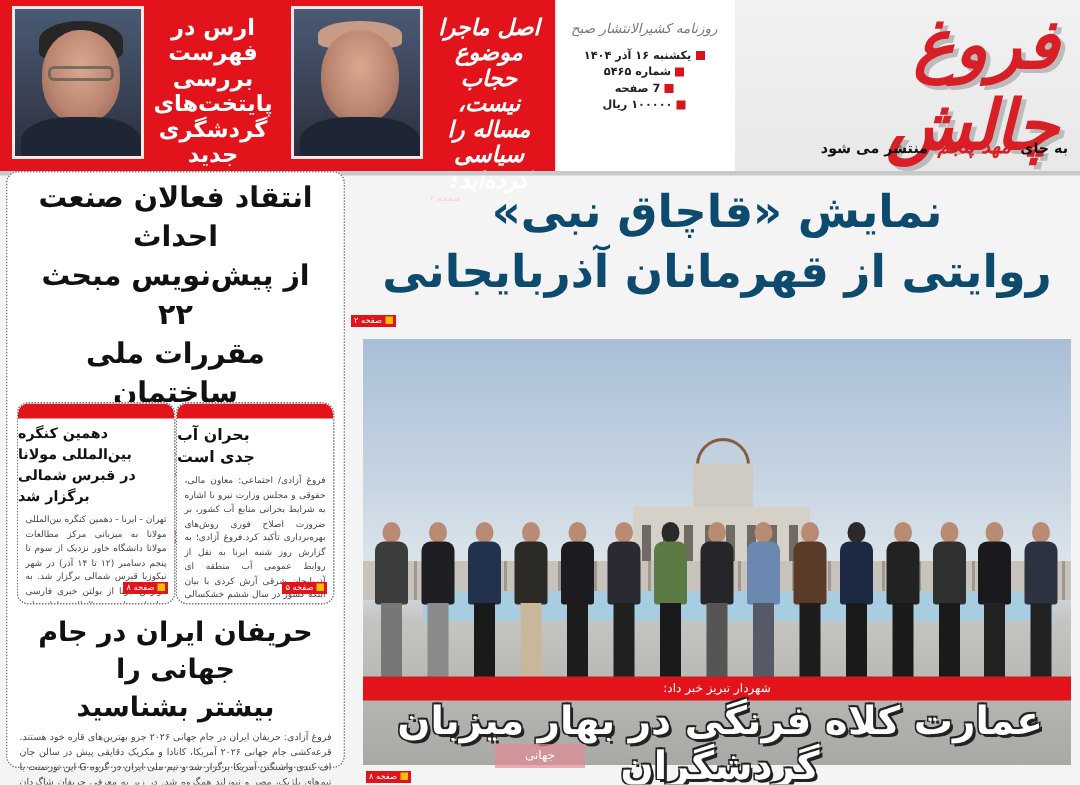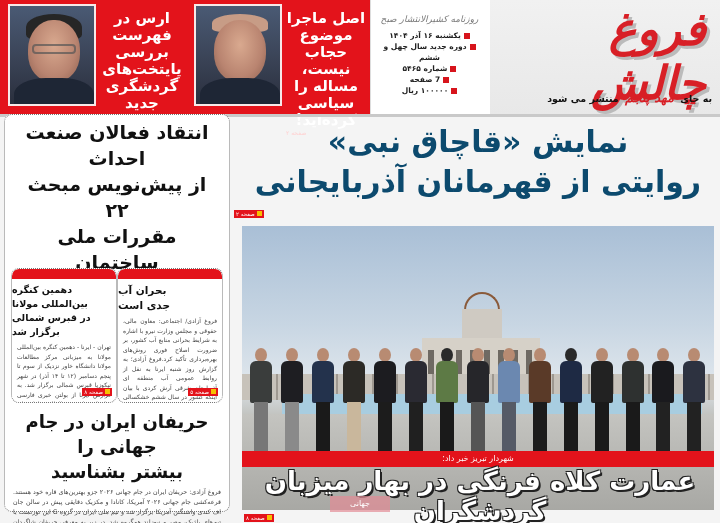--- a/index.html
+++ b/index.html
@@ -171,21 +171,21 @@
   .watermark {
     left: 330px; top: 496px; width: 60px; height: 16px; background: rgba(226,140,150,.7); color: #fff;
     font-size: 8px; text-align: center; line-height: 16px;
   }
 </style>
 </head>
 <body>
 
 <div class="abs header-red"></div>
 
-<div class="abs promo" style="left:194px; width:184px;">
+<div class="abs promo" style="left:194px; width:184px;font-style:italic;">
   <div class="photo">
     <div class="hair bald"></div>
     <div class="face"></div>
     <div class="suit"></div>
   </div>
   <div class="text">
     <div class="headline">اصل ماجرا
 موضوع
 حجاب نیست،
 مساله را سیاسی
@@ -208,21 +208,20 @@
 گردشگری جدید
 قرار می گیرد</div>
     <div class="page-ref">صفحه ۶</div>
   </div>
 </div>
 
 <div class="abs masthead-info">
   <div class="calligraphy">روزنامه کشیرالانتشار صبح</div>
   <ul>
     <li><span class="sq"></span><span>یکشنبه ۱۶ آذر ۱۴۰۴</span></li>
-    <li><span class="sq"></span><span>دوره جدید سال چهل و ششم</span></li>
     <li><span class="sq"></span><span>شماره ۵۴۶۵</span></li>
     <li><span class="sq"></span><span>7 صفحه</span></li>
     <li><span class="sq"></span><span>۱۰۰۰۰۰ ریال</span></li>
   </ul>
 </div>
 
 <div class="abs logo-area">
   <div class="logo-text">فروغ چالش</div>
   <div class="logo-sub">
     <span>به جای</span>

